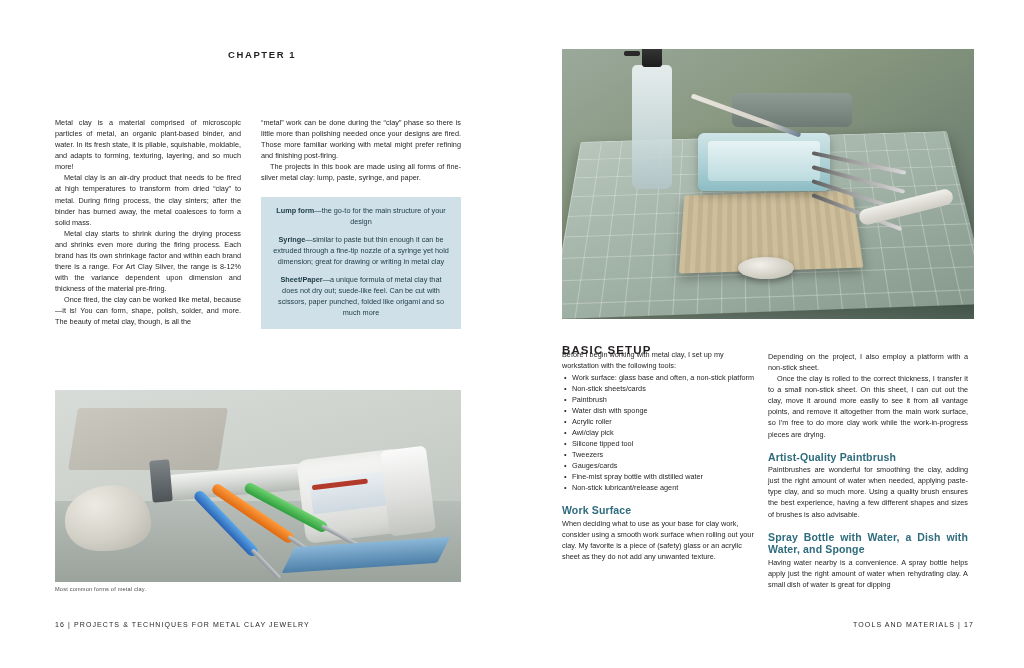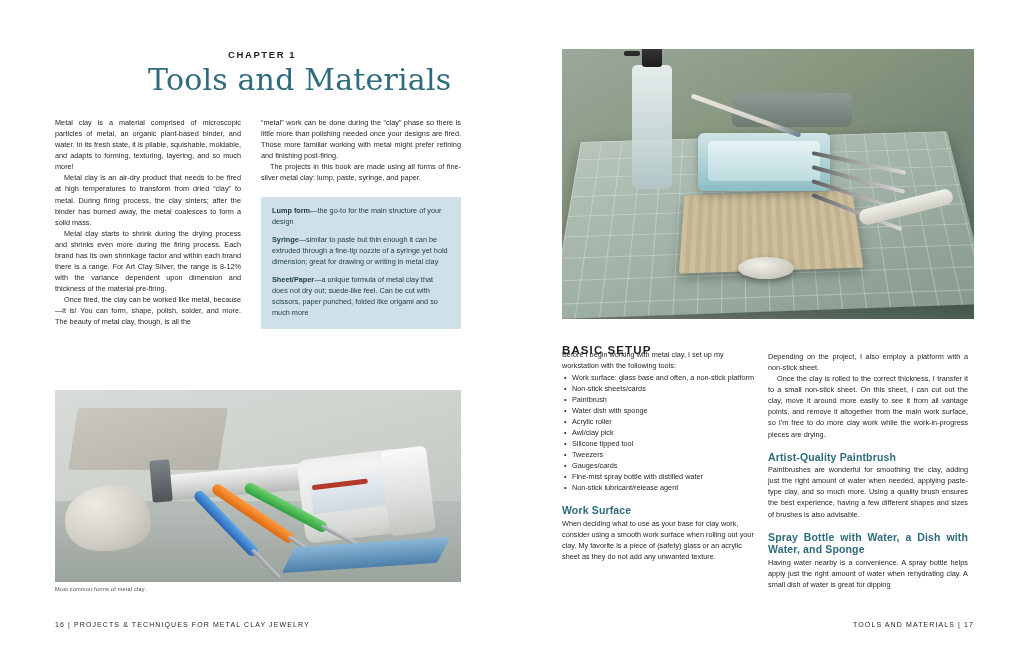--- a/index.html
+++ b/index.html
@@ -68,21 +68,21 @@
     position: absolute;
     left: 261px; top: 197px;
     width: 200px;
     box-sizing: border-box;
     background: #cfe0e8;
     padding: 9px 11px 11px 11px;
     font-size: 7.3px;
     line-height: 1.5;
     color: #1c3a44;
   }
-  .callout p { margin: 0 0 7px 0; }
+  .callout p { margin: 0 0 7px 0; text-align: center; }
   .callout p:last-child { margin-bottom: 0; }
   .callout b { font-weight: bold; }
 
   .photo-left {
     position: absolute;
     left: 55px; top: 390px;
     width: 406px; height: 192px;
     background: linear-gradient(170deg, #cdd2cf 0%, #c2c7c3 30%, #b8beb9 60%, #a9b0aa 100%);
     overflow: hidden;
   }
@@ -387,21 +387,20 @@
   }
 </style>
 </head>
 <body>
 
 <div class="spread">
 
   <div class="page-left">
 
     <div class="chapter-label">CHAPTER 1</div>
-    <div class="chapter-title">Tools and Materials</div>
 
     <div class="body-col" id="col-left-1">
       <p>Metal clay is a material comprised of microscopic particles of metal, an organic plant-based binder, and water. In its fresh state, it is pliable, squishable, moldable, and adapts to forming, texturing, layering, and so much more!</p>
       <p class="ind">Metal clay is an air-dry product that needs to be fired at high temperatures to transform from dried “clay” to metal. During firing process, the clay sinters; after the binder has burned away, the metal coalesces to form a solid mass.</p>
       <p class="ind">Metal clay starts to shrink during the drying process and shrinks even more during the firing process. Each brand has its own shrinkage factor and within each brand there is a range. For Art Clay Silver, the range is 8-12% with the variance dependent upon dimension and thickness of the material pre-firing.</p>
       <p class="ind">Once fired, the clay can be worked like metal, because—it is! You can form, shape, polish, solder, and more. The beauty of metal clay, though, is all the</p>
     </div>
 
     <div class="body-col" id="col-left-2">
       <p>“metal” work can be done during the “clay” phase so there is little more than polishing needed once your designs are fired. Those more familiar working with metal might prefer refining and finishing post-firing.</p>

